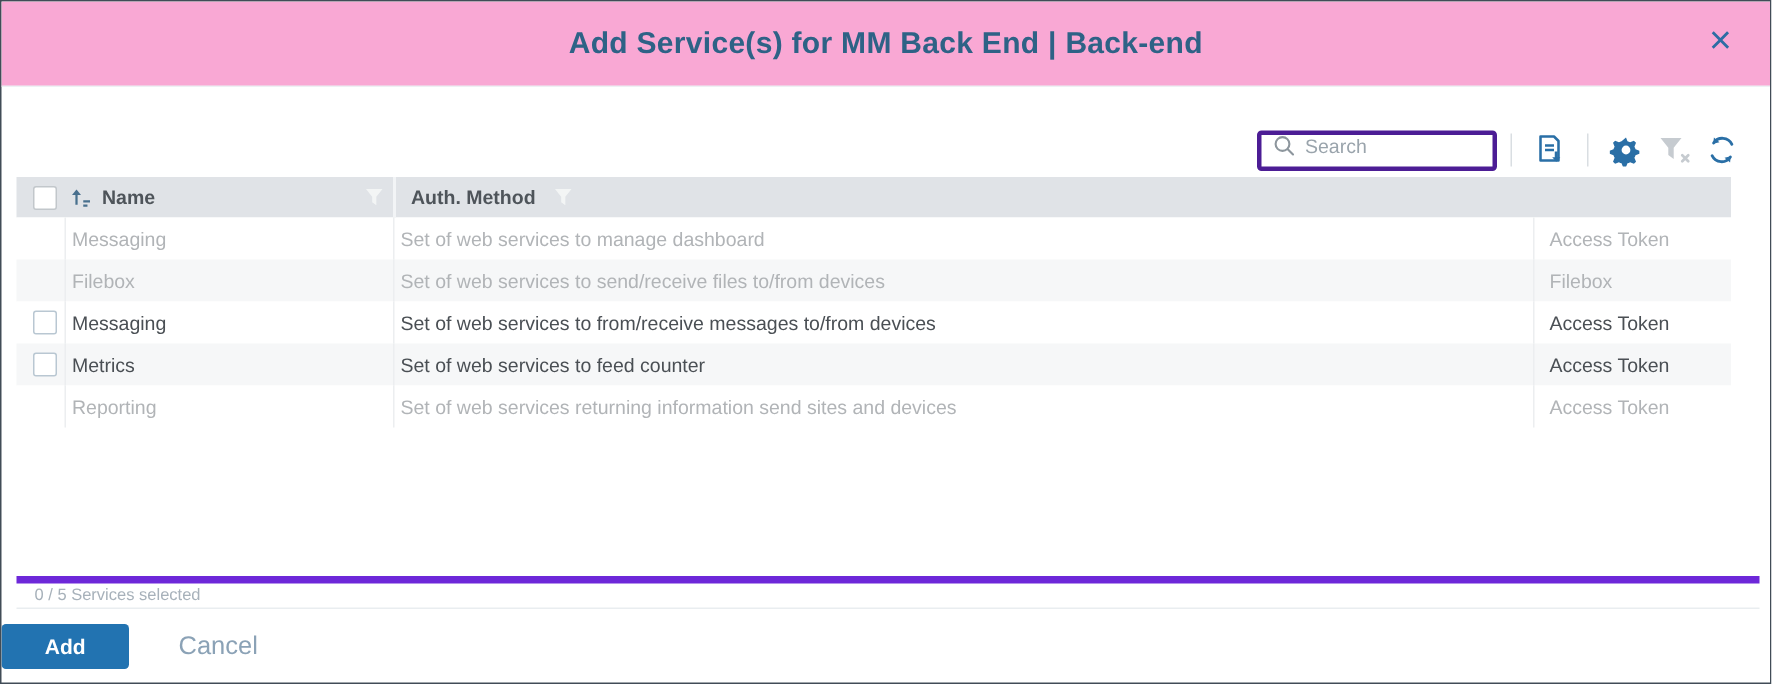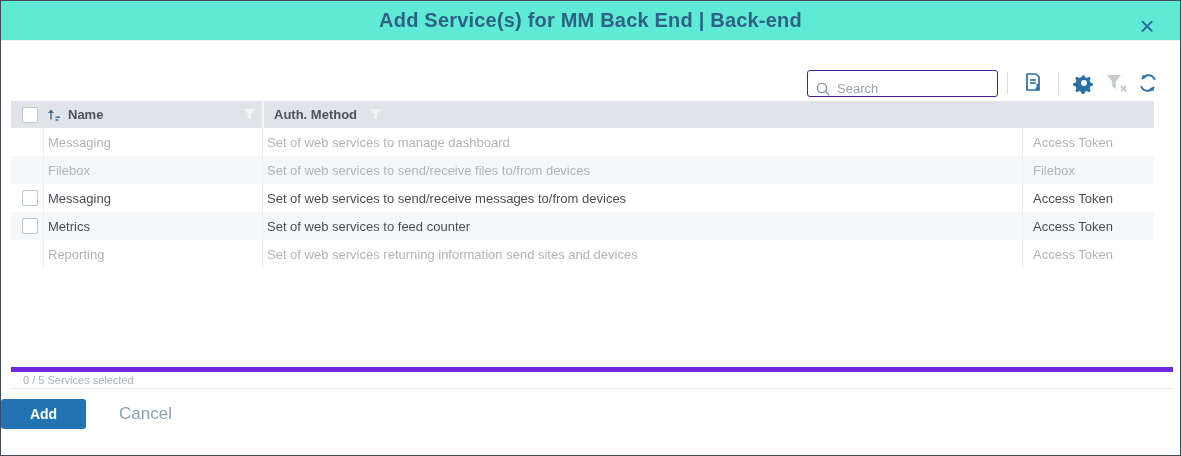--- a/index.html
+++ b/index.html
@@ -10,22 +10,22 @@
   }
   .dialog {
     width:1181px; height:456px;
     border:1px solid #414c57;
     background:#ffffff;
     position:relative;
     overflow:hidden;
   }
   
   .dialog-header {
-    height:40px;
-    background:#5eead4;
+    height:57px;
+    background:#f9a8d4;
     border-bottom:1px solid #edf1f4;
     display:flex; align-items:center; justify-content:center;
     position:relative;
   }
   .dialog-title {
     font-size:20px; font-weight:bold; color:#2e6286;
     letter-spacing:.2px;
   }
   .close-btn {
     position:absolute; right:16px; top:8px;
@@ -34,23 +34,23 @@
     font-size:26px; color:#2d6da4; cursor:pointer;
     line-height:1;
   }
   
   .toolbar {
     height:60px;
     display:flex; align-items:center; justify-content:flex-end;
     padding:24px 16px 0 16px;
   }
   .search-box {
-    width:191px; height:27px;
-    border:1px solid #4c1d95; border-radius:3px;
-    display:flex; align-items:flex-end;
+    width:160px; height:27px;
+    border:3px solid #4c1d95; border-radius:3px;
+    display:flex; align-items:flex-start;
     padding:0 8px; gap:7px; background:#fff;
   }
   .search-box input {
     border:none; outline:none; width:100%;
     font-family:"Liberation Sans",sans-serif;
     font-size:13px; color:#5a6268;
   }
   .search-box input::placeholder { color:#9aa4ac; opacity:1; }
   .tb-divider {
     width:1px; height:22px; background:#d9dee2; margin:0 9px;
@@ -223,21 +223,21 @@
           <div class="cell col-check"></div>
           <div class="cell col-name">Filebox</div>
           <div class="cell col-desc">Set of web services to send/receive files to/from devices</div>
           <div class="cell col-auth">Filebox</div>
         </div>
         <div class="grid-row">
           <div class="cell col-check">
             <span class="checkbox"></span>
           </div>
           <div class="cell col-name">Messaging</div>
-          <div class="cell col-desc">Set of web services to send/receive messages to/from devices</div>
+          <div class="cell col-desc">Set of web services to from/receive messages to/from devices</div>
           <div class="cell col-auth">Access Token</div>
         </div>
         <div class="grid-row">
           <div class="cell col-check">
             <span class="checkbox"></span>
           </div>
           <div class="cell col-name">Metrics</div>
           <div class="cell col-desc">Set of web services to feed counter</div>
           <div class="cell col-auth">Access Token</div>
         </div>

